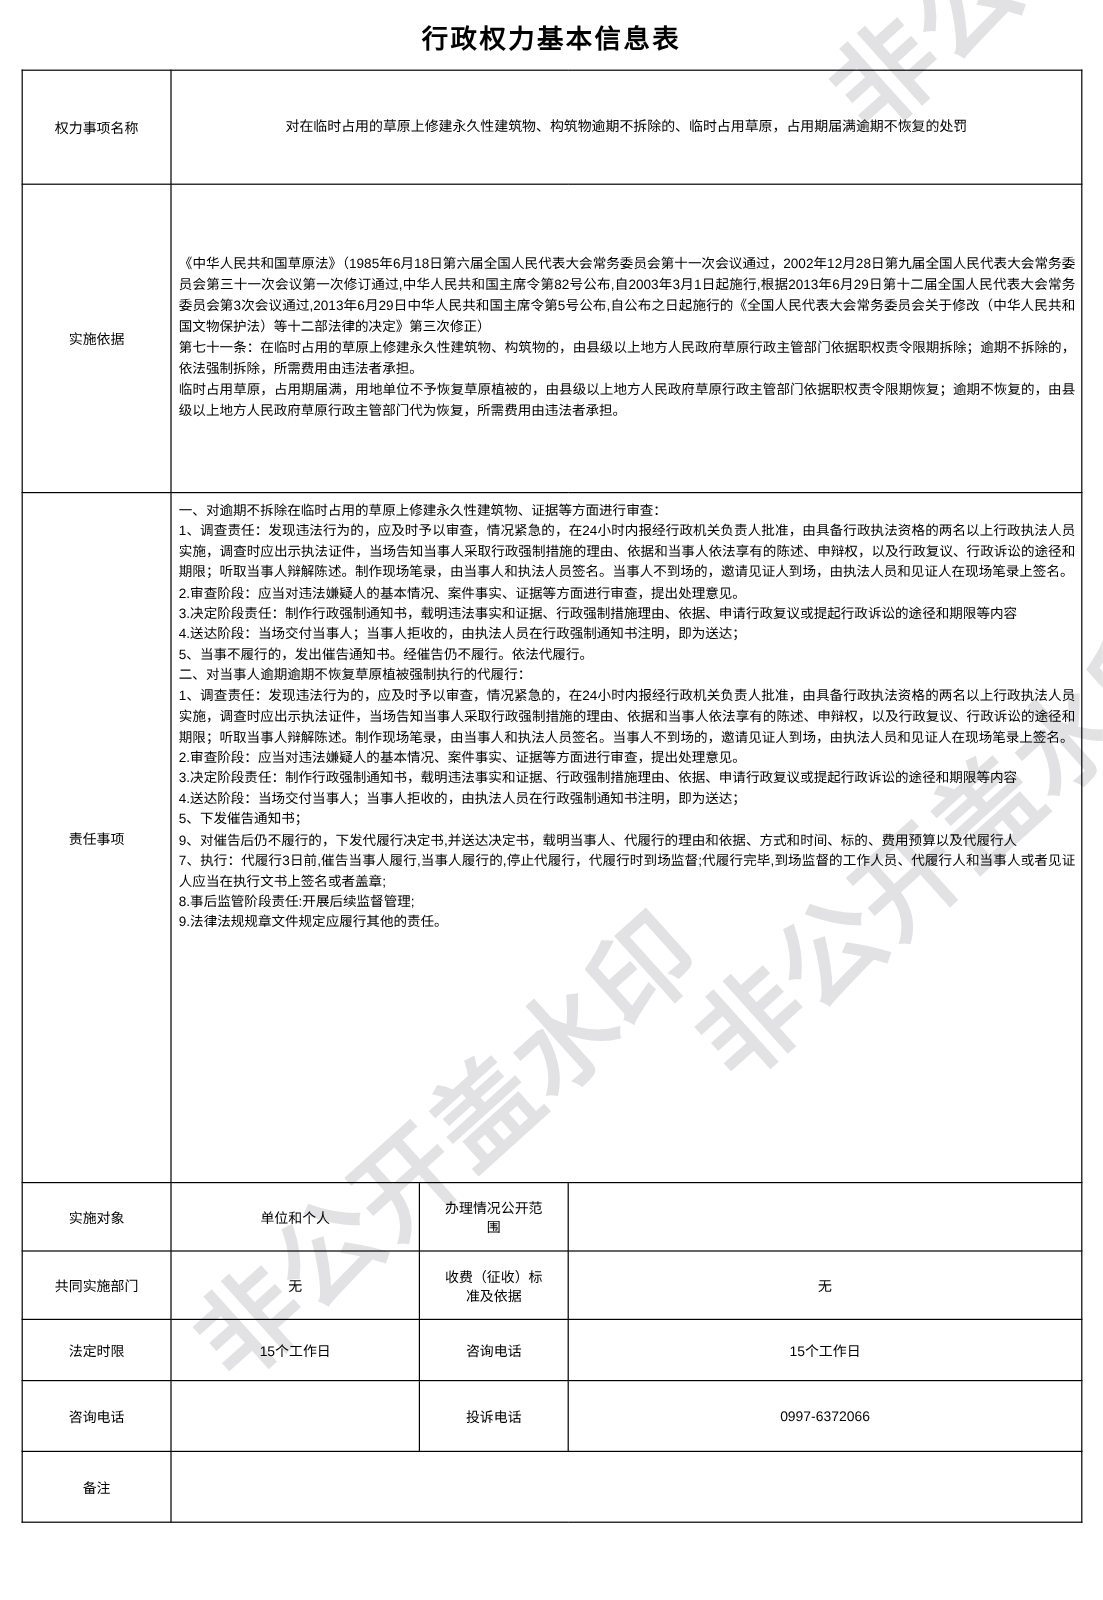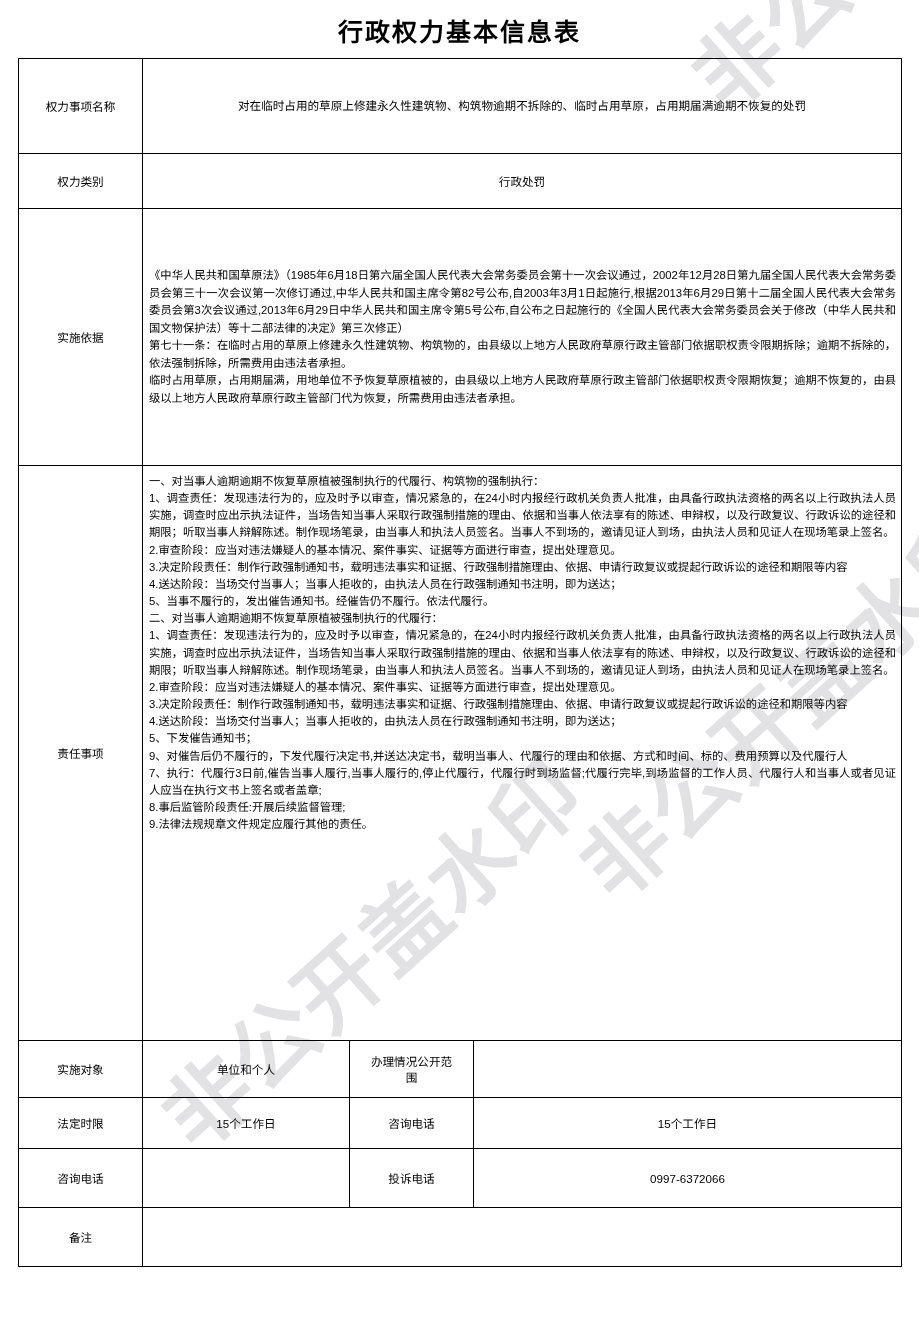--- a/index.html
+++ b/index.html
@@ -44,21 +44,21 @@
     position: absolute;
     inset: 0;
     z-index: 10;
     padding: 10px 18px 0 18px;
     box-sizing: border-box;
   }
 
   
   #doc-title {
     text-align: center;
-    font-size: 25px;
+    font-size: 22px;
     font-weight: 700;
     letter-spacing: 2px;
     line-height: 46px;
     height: 48px;
     font-family: "Liberation Serif", "DejaVu Serif", serif;
   }
 
   
   table {
     border-collapse: collapse;
@@ -115,38 +115,34 @@
       <col style="width:124px">
       <col style="width:428px">
     </colgroup>
     <tbody>
 
       <tr>
         <td class="lbl">权力事项名称</td>
         <td class="ctr" colspan="3" style="height:88px;line-height:1.55;">对在临时占用的草原上修建永久性建筑物、构筑物逾期不拆除的、临时占用草原，占用期届满逾期不恢复的处罚</td>
       </tr>
 
-      <tr>
-        <td class="lbl">权力类别</td>
-        <td class="ctr" colspan="3" style="height:48px;">行政处罚</td>
-      </tr>
 
       <tr>
         <td class="lbl">实施依据</td>
         <td class="body-cell basis-cell" colspan="3" style="height:242px;">
           <p>《中华人民共和国草原法》（1985年6月18日第六届全国人民代表大会常务委员会第十一次会议通过，2002年12月28日第九届全国人民代表大会常务委员会第三十一次会议第一次修订通过,中华人民共和国主席令第82号公布,自2003年3月1日起施行,根据2013年6月29日第十二届全国人民代表大会常务委员会第3次会议通过,2013年6月29日中华人民共和国主席令第5号公布,自公布之日起施行的《全国人民代表大会常务委员会关于修改（中华人民共和国文物保护法）等十二部法律的决定》第三次修正）</p>
           <p>第七十一条：在临时占用的草原上修建永久性建筑物、构筑物的，由县级以上地方人民政府草原行政主管部门依据职权责令限期拆除；逾期不拆除的，依法强制拆除，所需费用由违法者承担。</p>
           <p>临时占用草原，占用期届满，用地单位不予恢复草原植被的，由县级以上地方人民政府草原行政主管部门依据职权责令限期恢复；逾期不恢复的，由县级以上地方人民政府草原行政主管部门代为恢复，所需费用由违法者承担。</p>
         </td>
       </tr>
 
       <tr>
         <td class="lbl">责任事项</td>
         <td class="body-cell" colspan="3" style="height:560px;" id="resp-cell">
-            <p>一、对当事人逾期逾期不恢复草原植被强制执行的代履行、构筑物的强制执行：</p>
+            <p>一、对逾期不拆除在临时占用的草原上修建永久性建筑物、证据等方面进行审查：</p>
             <p>1、调查责任：发现违法行为的，应及时予以审查，情况紧急的，在24小时内报经行政机关负责人批准，由具备行政执法资格的两名以上行政执法人员实施，调查时应出示执法证件，当场告知当事人采取行政强制措施的理由、依据和当事人依法享有的陈述、申辩权，以及行政复议、行政诉讼的途径和期限；听取当事人辩解陈述。制作现场笔录，由当事人和执法人员签名。当事人不到场的，邀请见证人到场，由执法人员和见证人在现场笔录上签名。</p>
             <p>2.审查阶段：应当对违法嫌疑人的基本情况、案件事实、证据等方面进行审查，提出处理意见。</p>
             <p>  3.决定阶段责任：制作行政强制通知书，载明违法事实和证据、行政强制措施理由、依据、申请行政复议或提起行政诉讼的途径和期限等内容</p>
             <p>4.送达阶段：当场交付当事人；当事人拒收的，由执法人员在行政强制通知书注明，即为送达；</p>
             <p>5、当事不履行的，发出催告通知书。经催告仍不履行。依法代履行。</p>
             <p>二、对当事人逾期逾期不恢复草原植被强制执行的代履行：</p>
             <p>1、调查责任：发现违法行为的，应及时予以审查，情况紧急的，在24小时内报经行政机关负责人批准，由具备行政执法资格的两名以上行政执法人员实施，调查时应出示执法证件，当场告知当事人采取行政强制措施的理由、依据和当事人依法享有的陈述、申辩权，以及行政复议、行政诉讼的途径和期限；听取当事人辩解陈述。制作现场笔录，由当事人和执法人员签名。当事人不到场的，邀请见证人到场，由执法人员和见证人在现场笔录上签名。</p>
             <p>2.审查阶段：应当对违法嫌疑人的基本情况、案件事实、证据等方面进行审查，提出处理意见。</p>
             <p>  3.决定阶段责任：制作行政强制通知书，载明违法事实和证据、行政强制措施理由、依据、申请行政复议或提起行政诉讼的途径和期限等内容</p>
             <p>4.送达阶段：当场交付当事人；当事人拒收的，由执法人员在行政强制通知书注明，即为送达；</p>
@@ -159,20 +155,26 @@
       </tr>
 
 
       <tr>
         <td class="lbl">实施对象</td>
         <td class="ctr" style="height:50px;text-align:center;">单位和个人</td>
         <td class="ctr">办理情况公开范围</td>
         <td class="ctr"></td>
       </tr>
 
+      <tr>
+        <td class="lbl">共同实施部门</td>
+        <td class="ctr" style="height:50px;">无</td>
+        <td class="ctr">收费（征收）标准及依据</td>
+        <td class="ctr">无</td>
+      </tr>
 
       <tr>
         <td class="lbl">法定时限</td>
         <td class="ctr" style="height:44px;">15个工作日</td>
         <td class="ctr">咨询电话</td>
         <td class="ctr">15个工作日</td>
       </tr>
 
       <tr>
         <td class="lbl">咨询电话</td>

